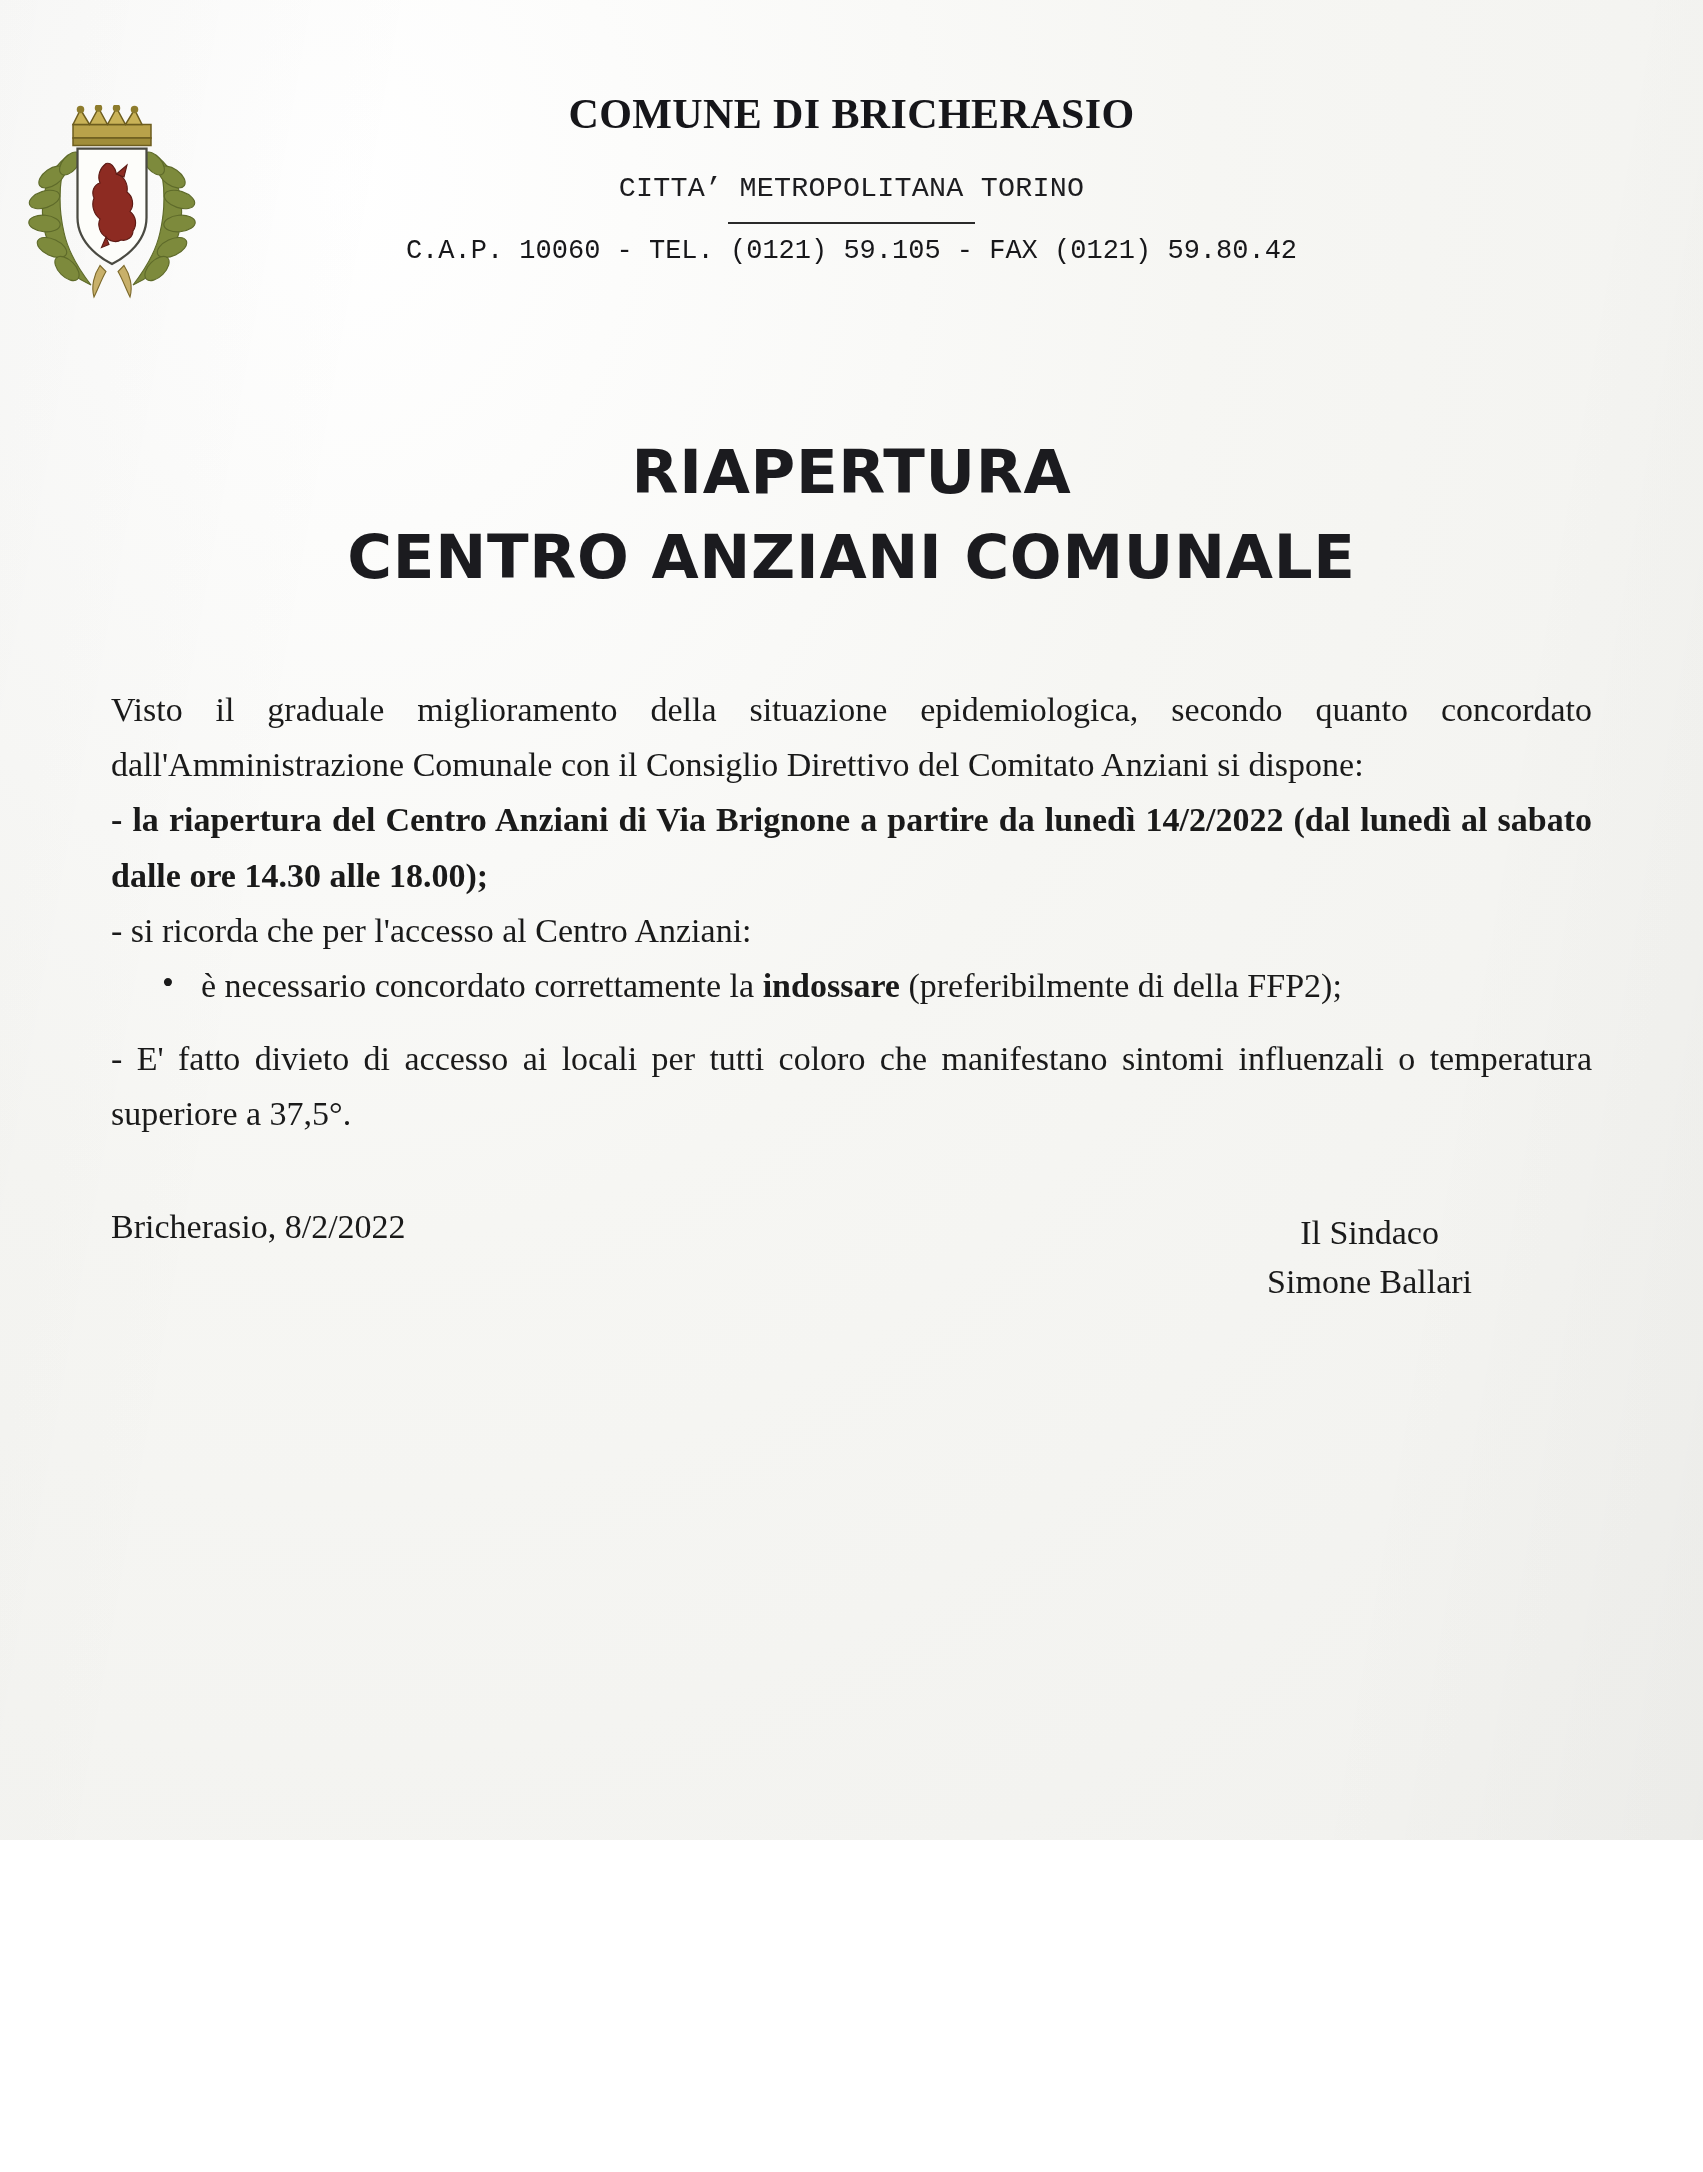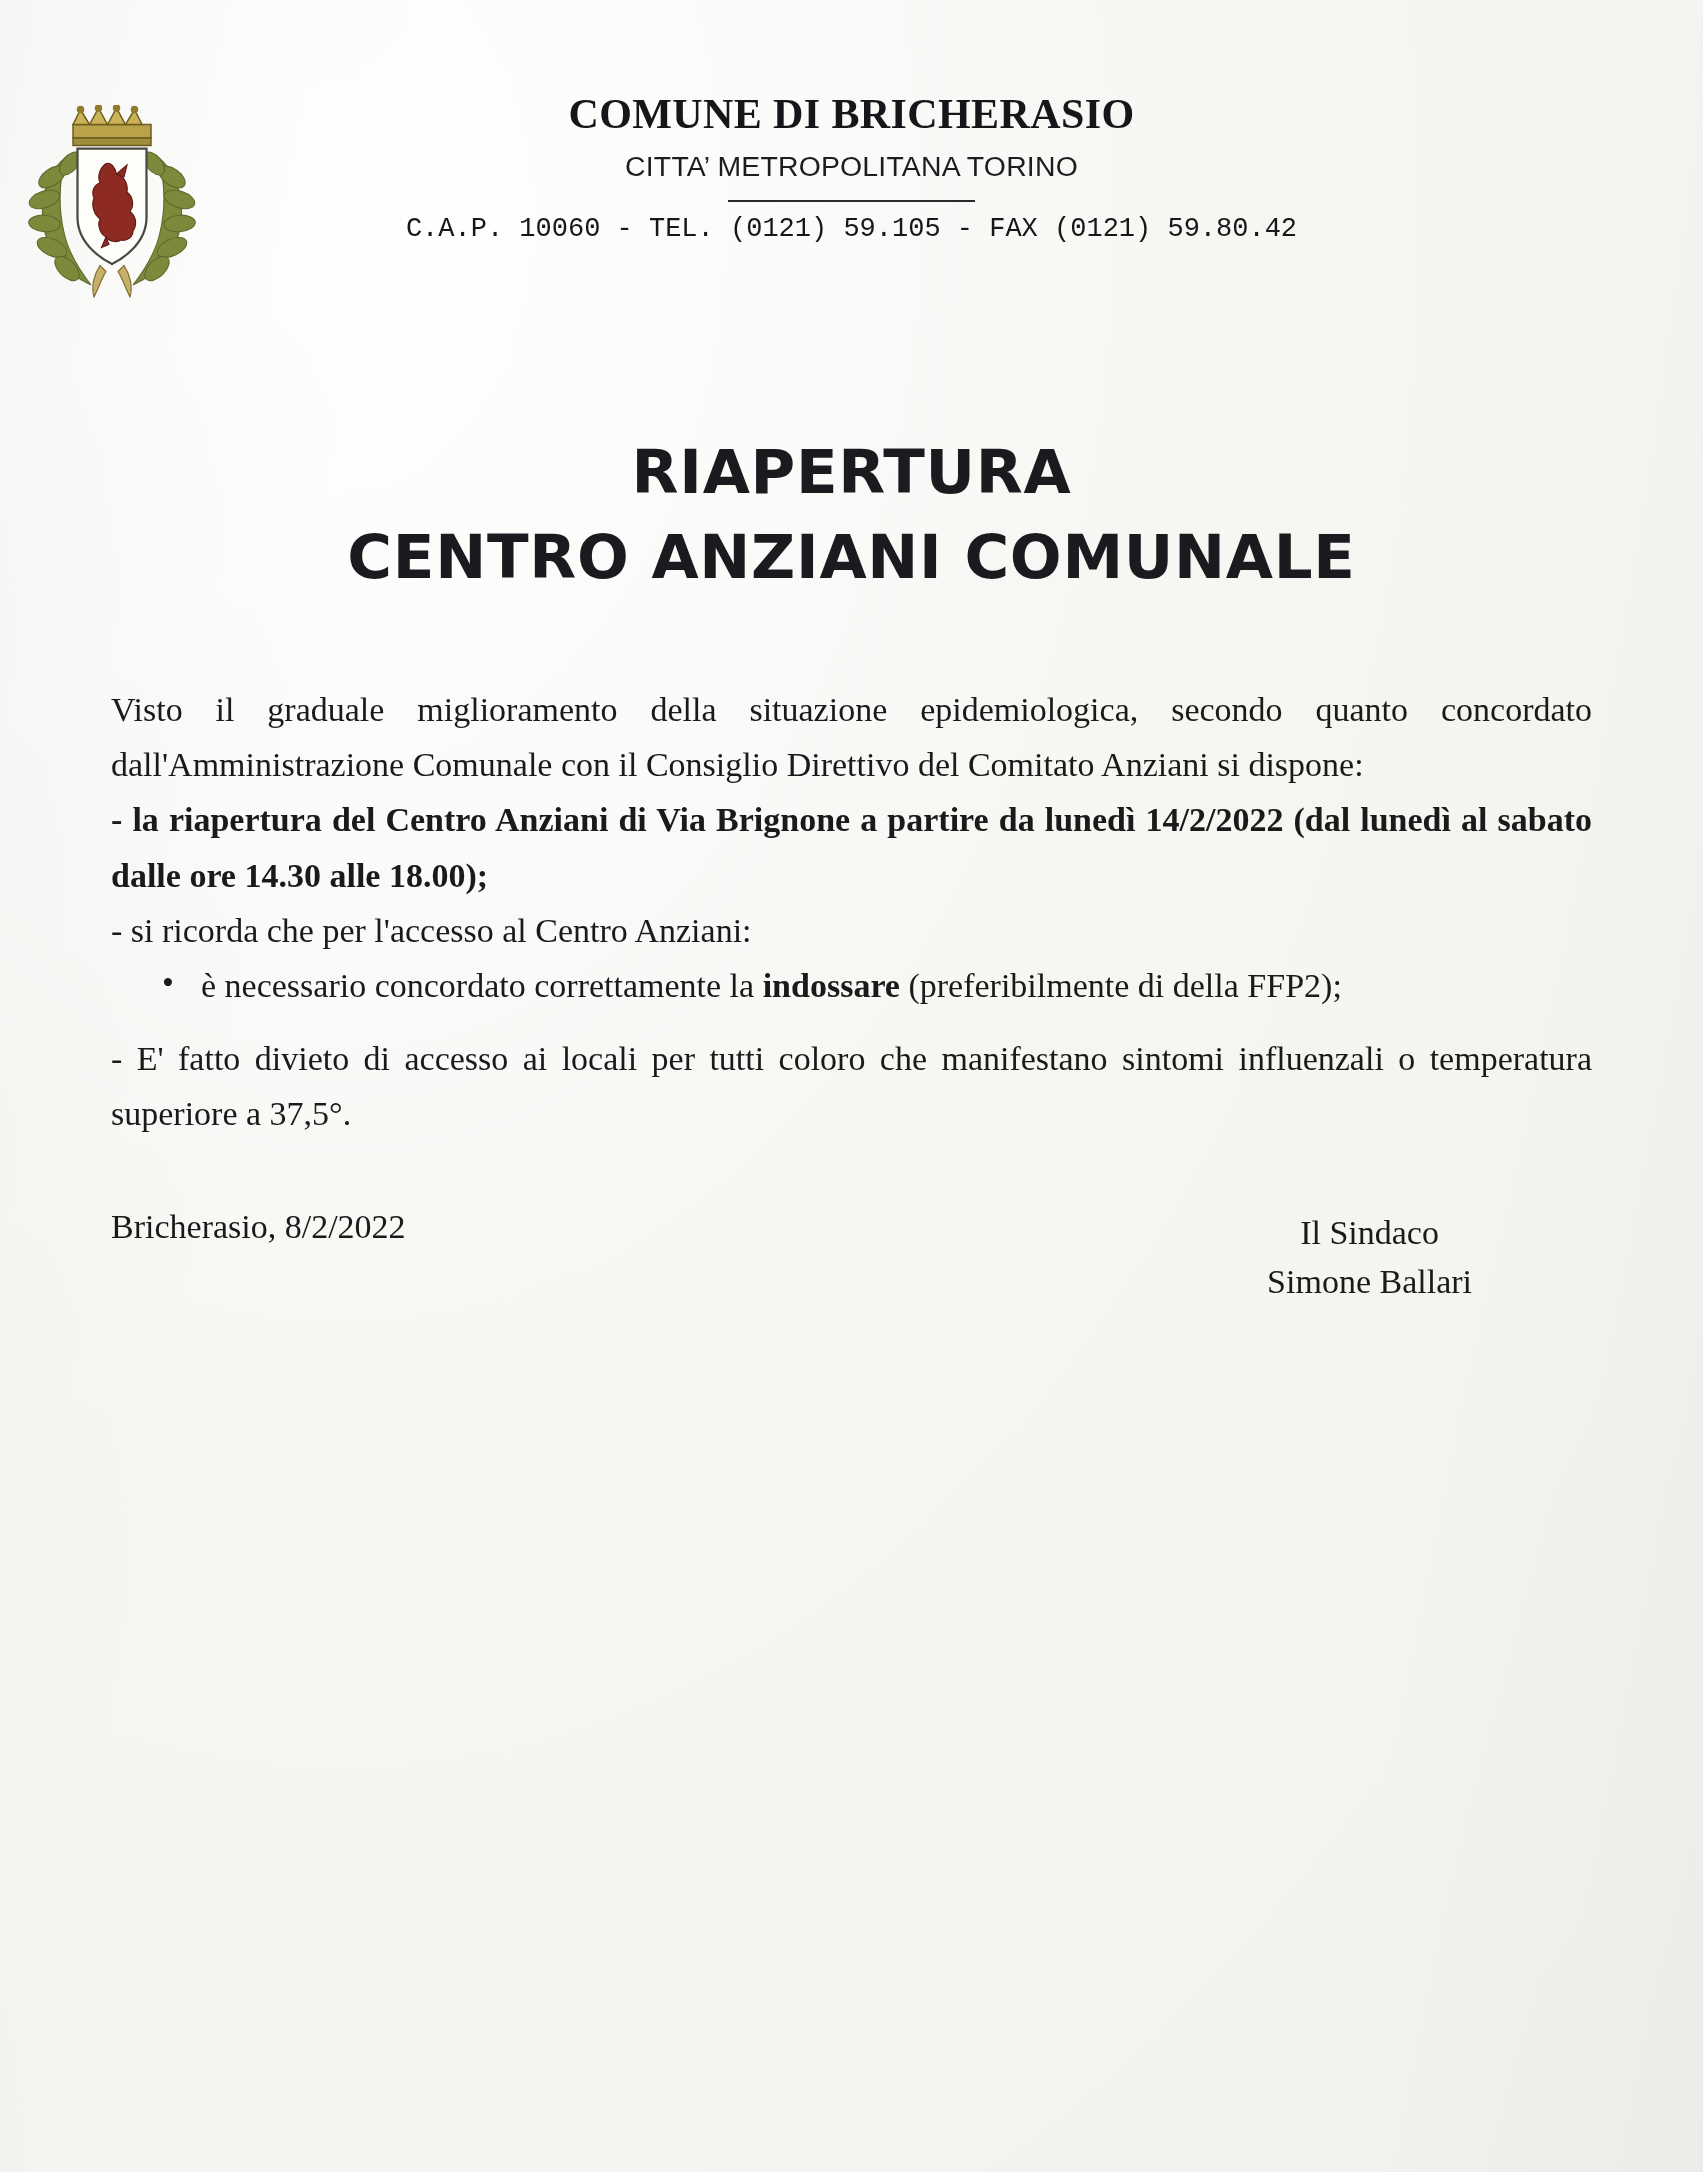--- a/index.html
+++ b/index.html
@@ -10,21 +10,21 @@
   body {
     width: 1703px;
     height: 2172px;
     font-family: "Liberation Serif", serif;
     color: #1a1a1a;
     overflow: hidden;
   }
   .page {
     position: relative;
     width: 1703px;
-    height: 2172px;
+    height: 1840px;
     background: #f7f7f4;
     background-image:
       radial-gradient(ellipse at 20% 10%, #ffffff 0%, #f6f6f3 45%, #f1f1ee 100%);
     box-sizing: border-box;
     padding: 0;
   }
   
   .header {
     position: relative;
     display: flex;
@@ -48,24 +48,24 @@
   }
   .comune-title {
     font-family: "Liberation Serif", serif;
     font-weight: bold;
     font-size: 42px;
     letter-spacing: 0.4px;
     color: #16161a;
     white-space: nowrap;
   }
   .citta {
-    font-family: Liberation Sans, sans-serif;
+    font-family: Liberation Mono, monospace;
     font-size: 28.4px;
     letter-spacing: 0.2px;
-    margin-top: 12px;
+    margin-top: 34px;
     color: #1d1d20;
   }
   .rule {
     width: 247px;
     height: 2.2px;
     background: #2a2a2a;
     margin: 16.5px auto 12px auto;
   }
   .contacts {
     font-family: Liberation Mono, monospace;

